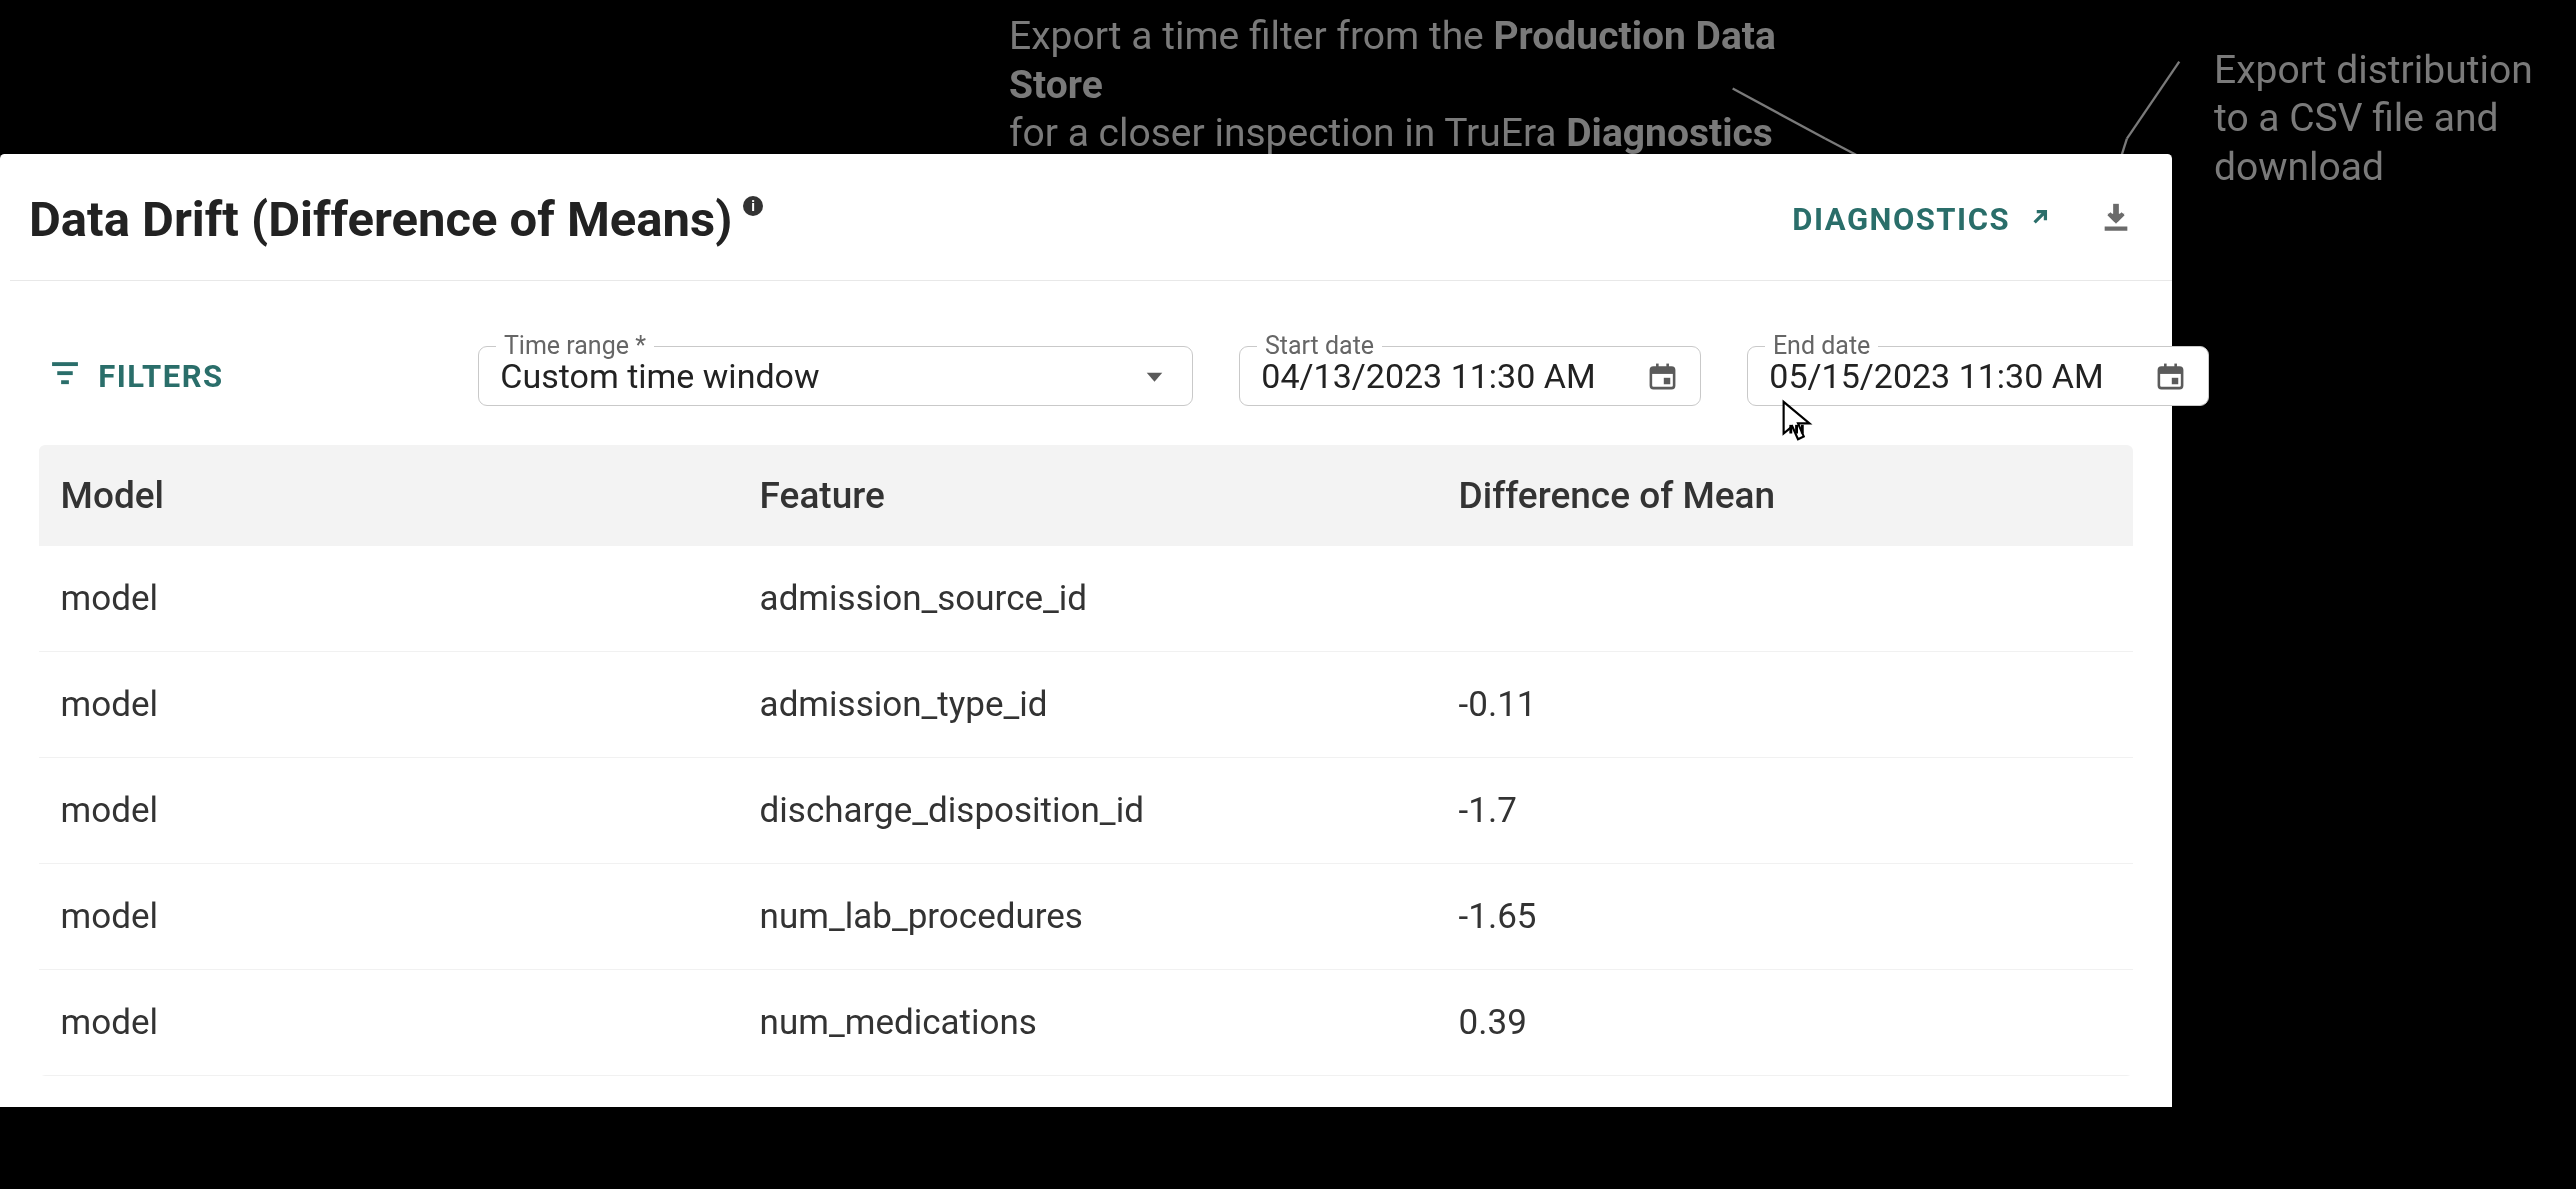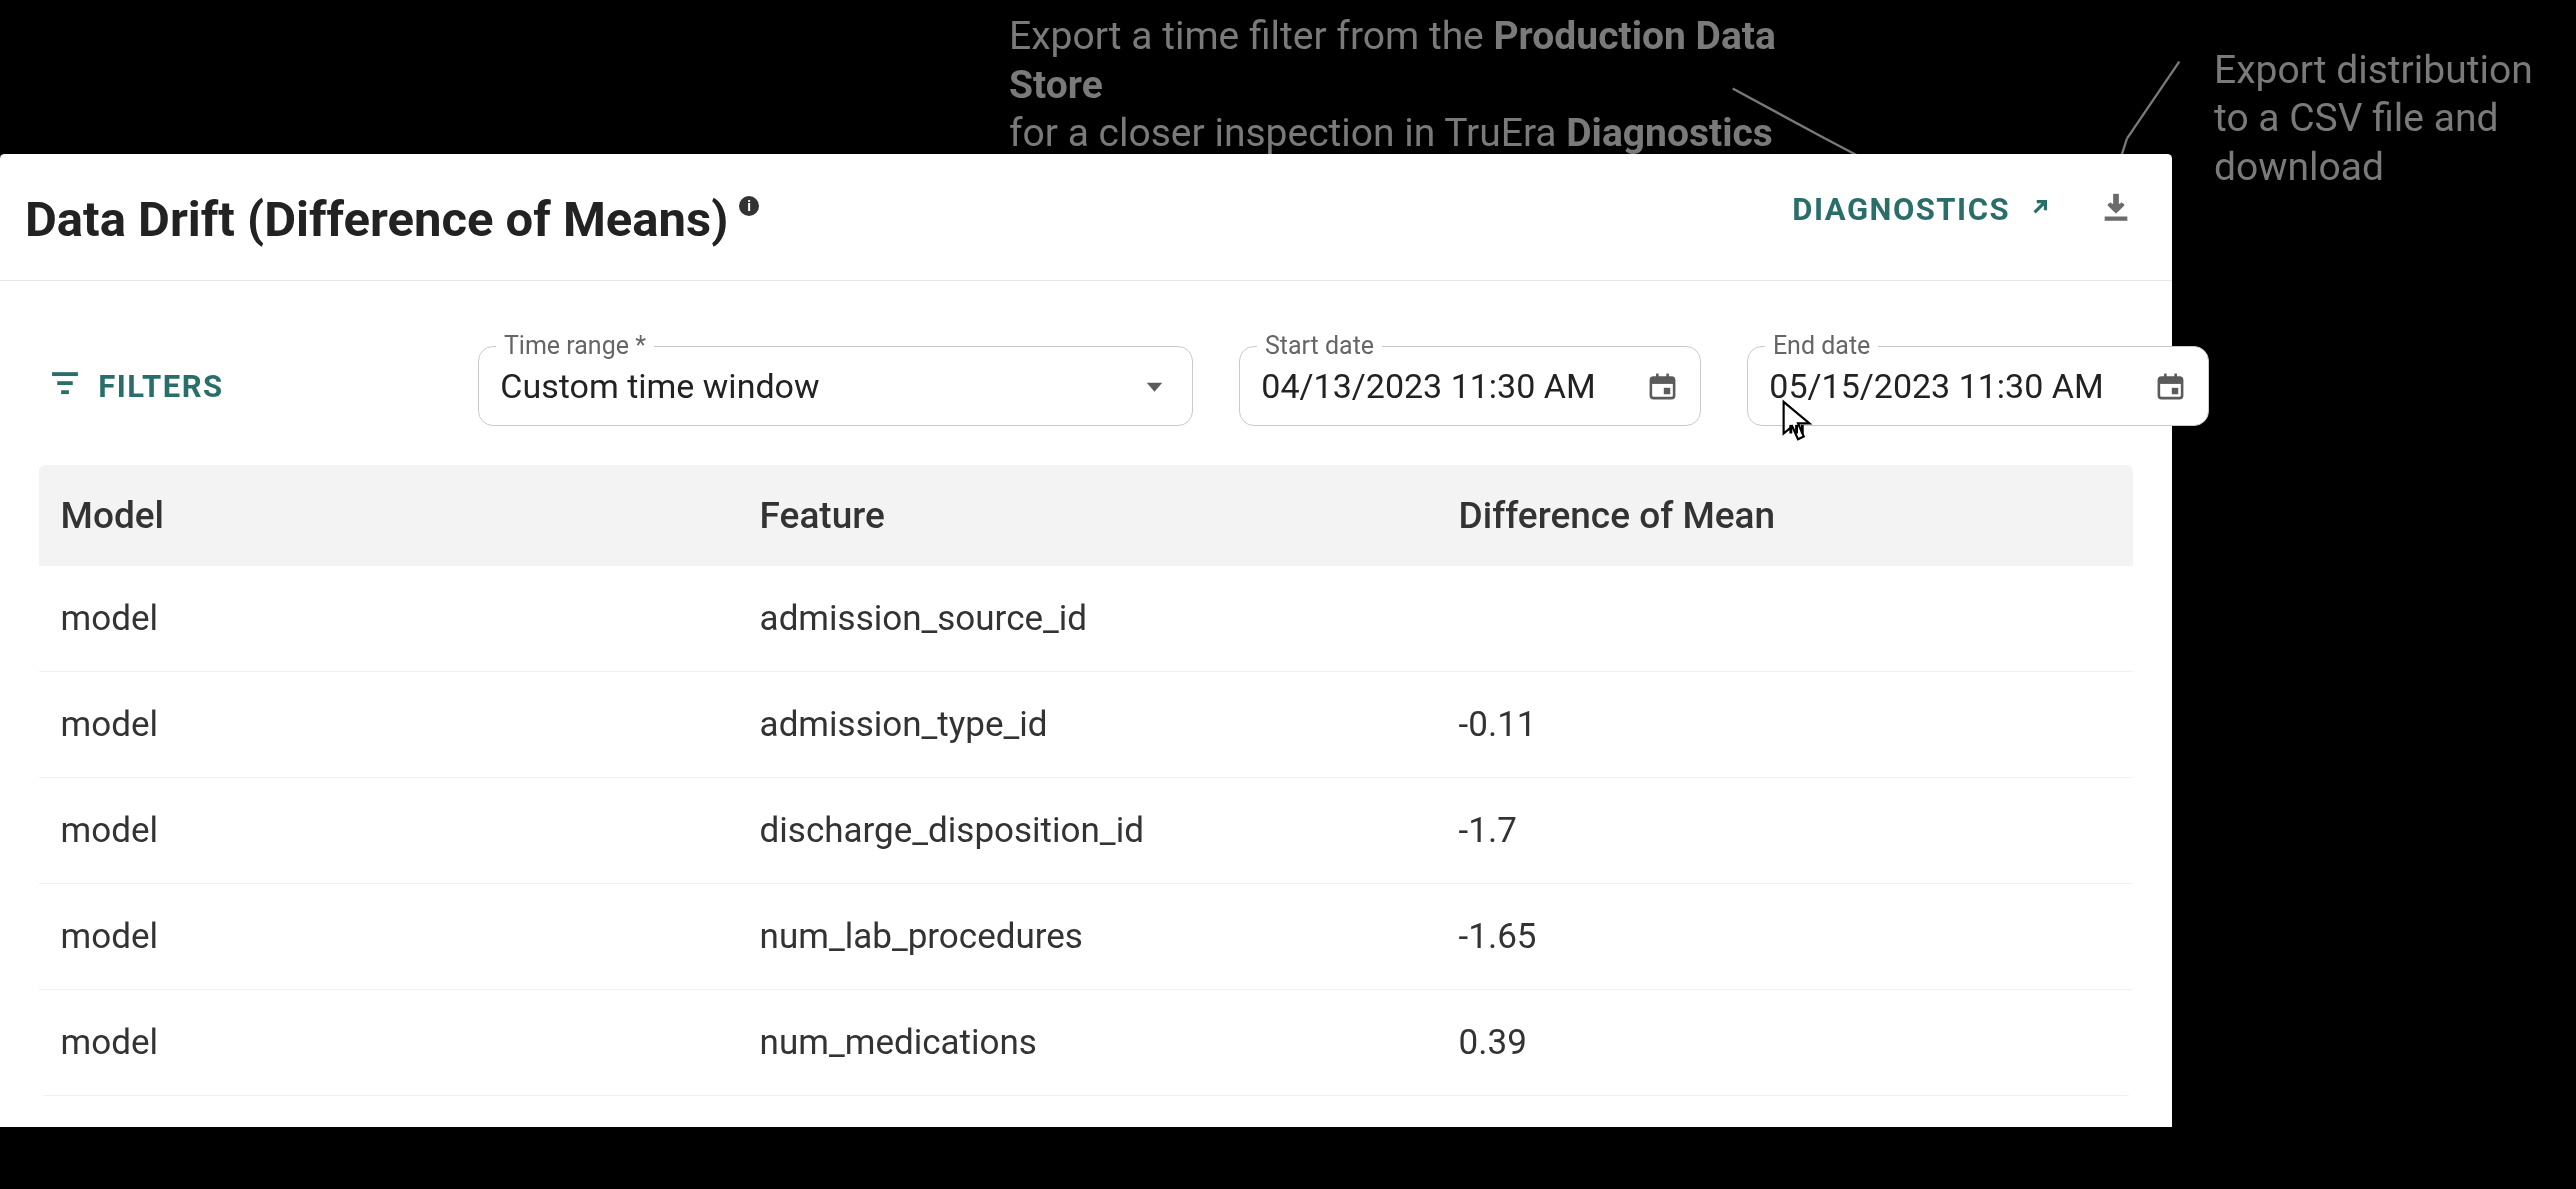--- a/index.html
+++ b/index.html
@@ -61,24 +61,25 @@
     left: 0;
     width: 2172px;
     background: #fff;
     border-radius: 4.6px 4.6px 0 0;
     box-shadow: 0 1.5px 4.6px rgba(0,0,0,0.15);
     padding-bottom: 31px;
   }
 
   .panel-header {
     display: flex;
-    align-items: flex-start;
+    align-items: center;
     justify-content: space-between;
-    padding: 37px 39px 32px 25px;
+    padding: 37px 39px 32px 19px;
     border-bottom: 1.5px solid #e8e8e8;
+    margin-left: 10px;
   }
   .panel-title-wrap {
     display: flex;
     align-items: flex-start;
     gap: 10.8px;
   }
   .panel-title {
     font-size: 49px;
     font-weight: 700;
     color: #222;
@@ -160,27 +161,27 @@
     position: absolute;
     top: -15.4px;
     left: 18.5px;
     background: #fff;
     padding: 0 7.7px;
     font-size: 25px;
     color: #666;
   }
   .field {
     border: 1.5px solid #c9c9c9;
-    border-radius: 15px;
+    border-radius: 9px;
     background: #fff;
     display: flex;
     align-items: center;
     justify-content: space-between;
     padding: 0 21.6px;
-    height: 80px;
+    height: 60px;
     gap: 20px;
   }
   .field.time-range {
     width: 715px;
   }
   .field.date {
     width: 462px;
   }
   .field-value {
     font-size: 34px;

